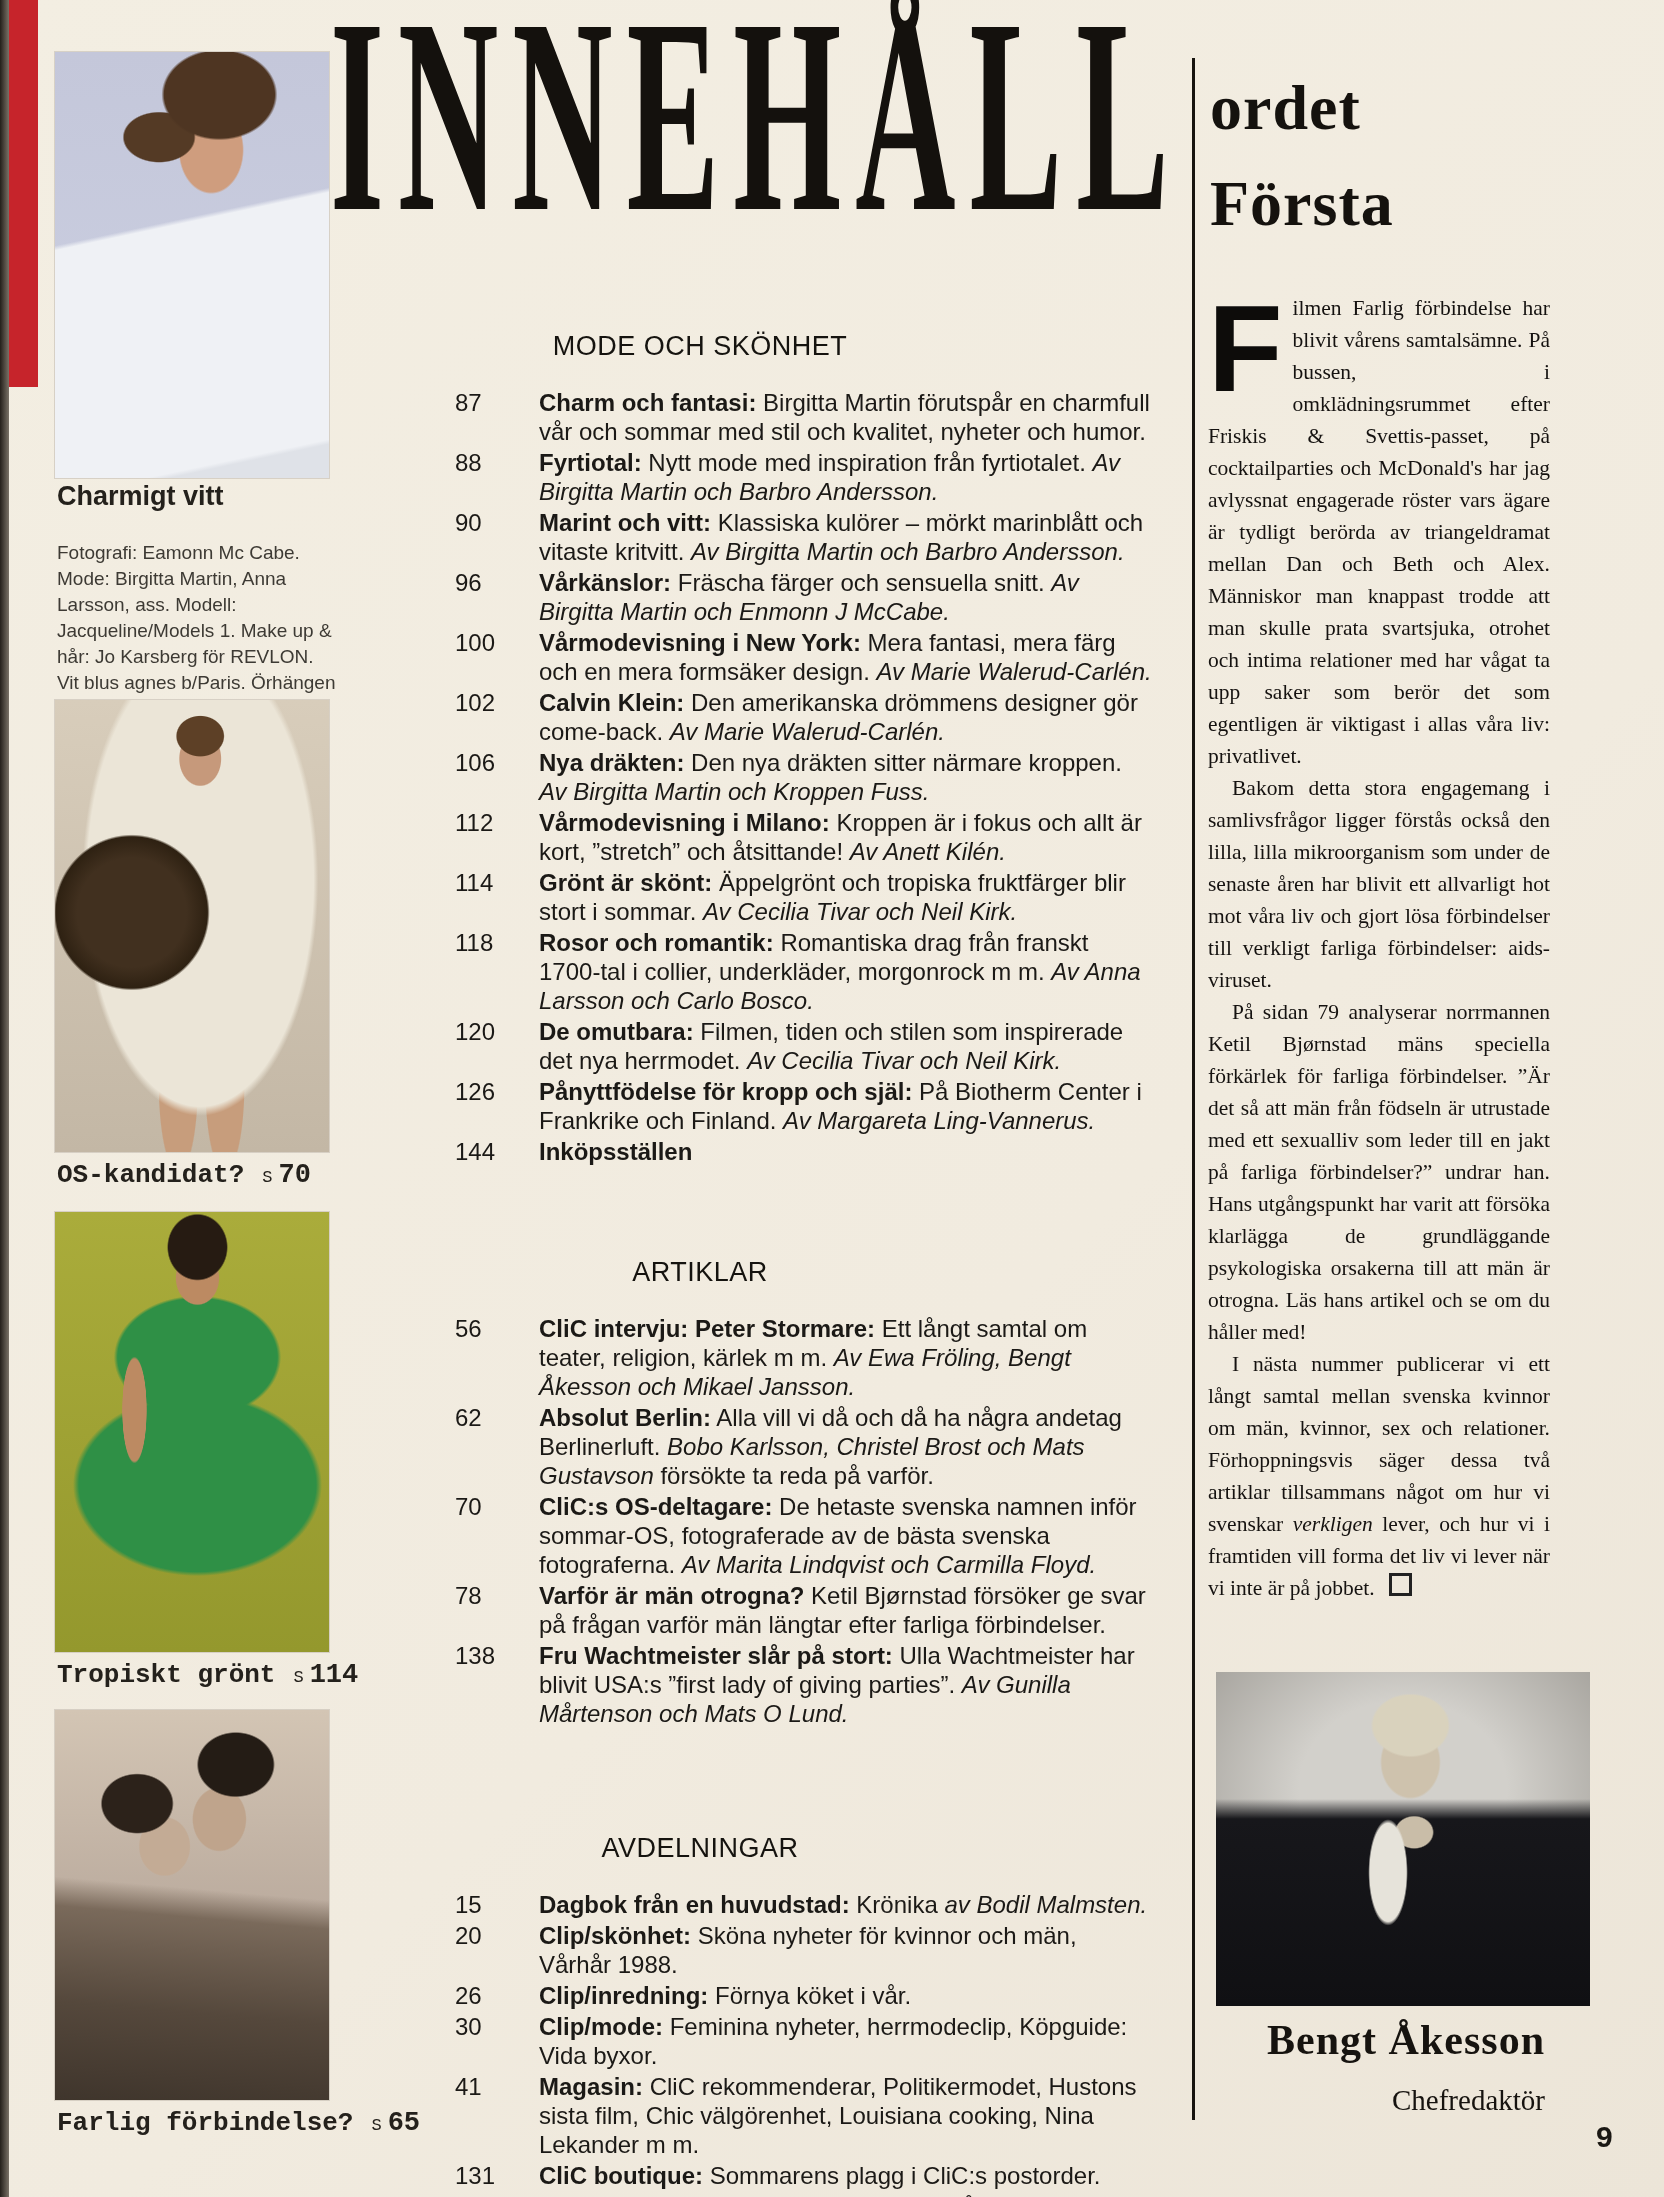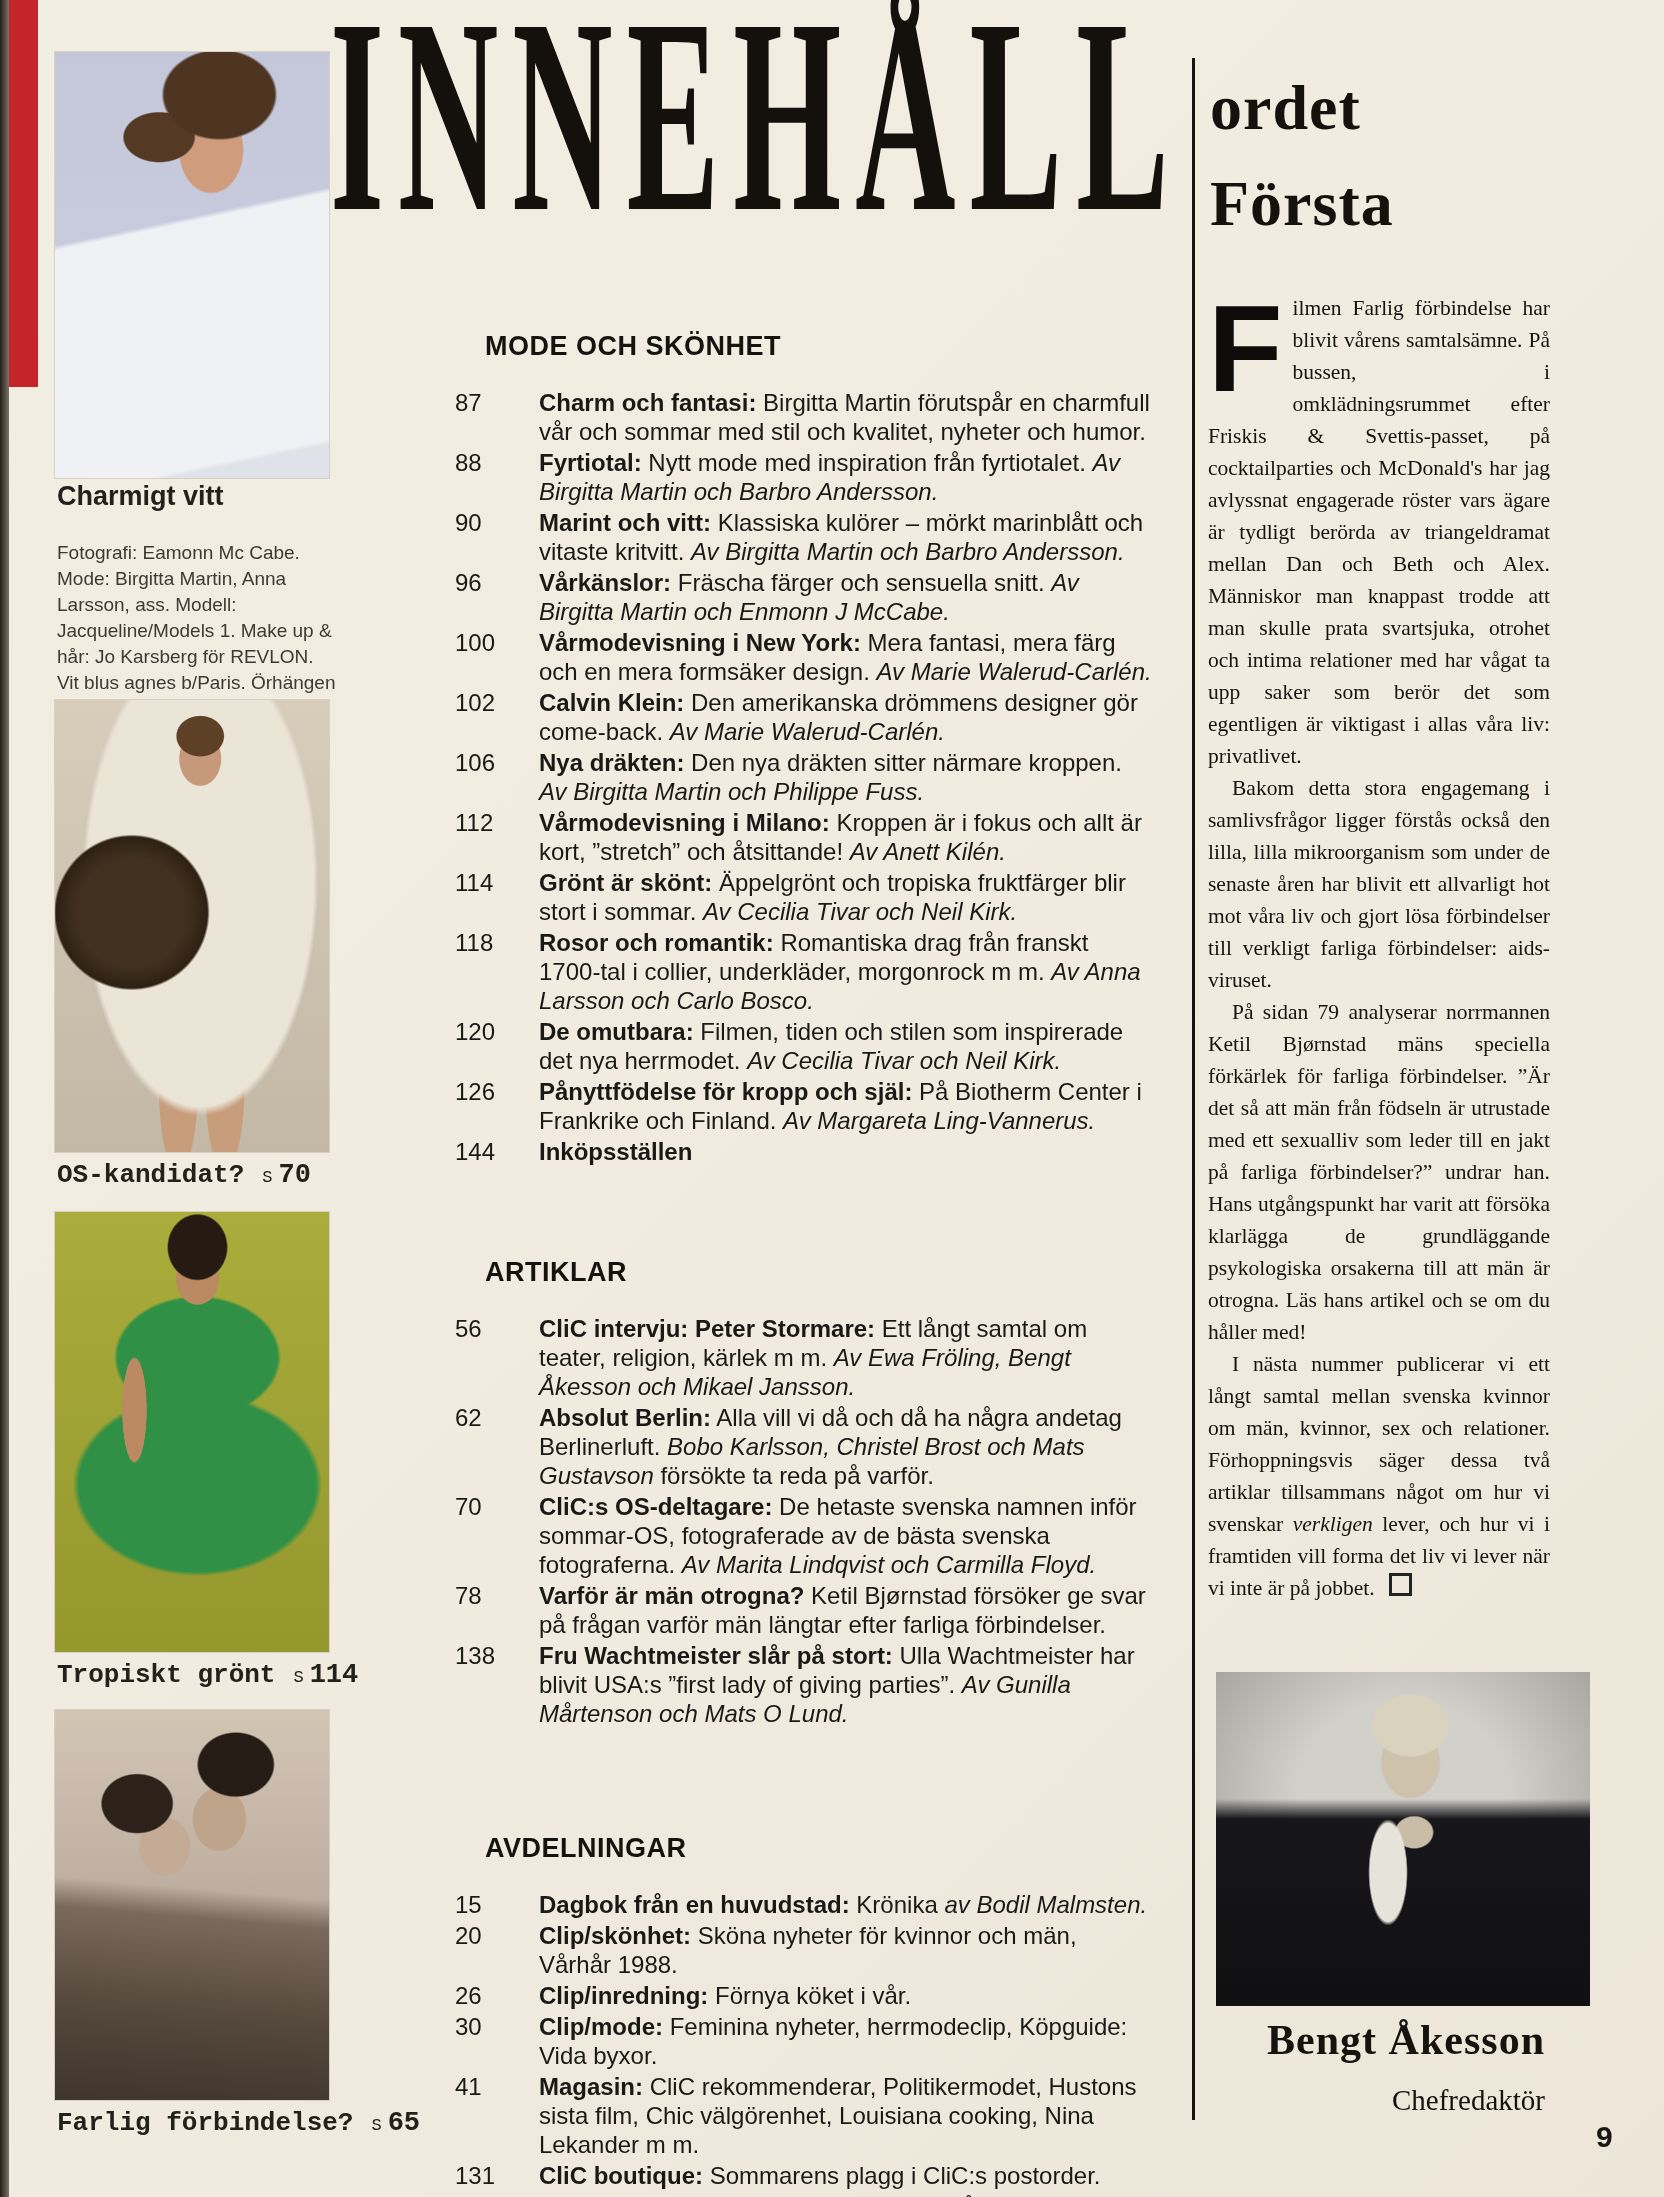--- a/index.html
+++ b/index.html
@@ -58,22 +58,22 @@
   .credits{left:57px;top:540px;width:282px;font-size:19px;line-height:26px;color:#3d3a34;}
 
   .pcap{left:57px;font-size:26px;font-weight:700;color:#24211c;white-space:nowrap;font-family:Liberation Mono, monospace;}
   .pcap .s{font-weight:400;font-size:17px;text-transform:uppercase;margin-left:18px;}
   .pcap .pnum{font-weight:700;font-size:27px;margin-left:6px;}
   .cap1{top:1160px;} .cap2{top:1660px;} .cap3{top:2108px;}
 
   
   .toc-section{left:455px;width:700px;}
   .sec0{top:330px;} .sec1{top:1256px;} .sec2{top:1832px;}
-  .toc-head{font-weight:700;font-size:27px;line-height:32px;letter-spacing:.5px;
-            width:430px;margin:0 0 26px 30px;text-align:left;color:#15130f;}
+  .toc-head{font-weight:400;font-size:27px;line-height:32px;letter-spacing:.5px;
+            width:430px;margin:0 0 26px 30px;text-align:center;color:#15130f;}
   .entry{display:flex;margin-bottom:2px;font-size:24px;line-height:29px;}
   .entry .num{flex:0 0 84px;font-weight:400;}
   .entry .body{flex:1;}
   .entry .t{font-weight:700;}
   .entry .a{font-style:italic;}
 
   
   .rule{left:1192px;top:58px;width:3px;height:2062px;background:#17140f;}
   .ed-head{left:1210px;top:60px;font-family:"Liberation Serif",serif;font-weight:700;
            font-size:64px;line-height:96px;letter-spacing:1px;color:#15120e;}
@@ -151,21 +151,21 @@
           <span class="body"><span class="t">Vårmodevisning i New York:</span> <span class="d">Mera fantasi, mera färg och en mera formsäker design.</span> <i class="a">Av Marie Walerud-Carlén.</i> <span class="d"></span></span>
         </div>
 
         <div class="entry">
           <span class="num">102</span>
           <span class="body"><span class="t">Calvin Klein:</span> <span class="d">Den amerikanska drömmens designer gör come-back.</span> <i class="a">Av Marie Walerud-Carlén.</i> <span class="d"></span></span>
         </div>
 
         <div class="entry">
           <span class="num">106</span>
-          <span class="body"><span class="t">Nya dräkten:</span> <span class="d">Den nya dräkten sitter närmare kroppen.</span> <i class="a">Av Birgitta Martin och Philippe Fuss.</i> <span class="d"></span></span>
+          <span class="body"><span class="t">Nya dräkten:</span> <span class="d">Den nya dräkten sitter närmare kroppen.</span> <i class="a">Av Birgitta Martin och Kroppen Fuss.</i> <span class="d"></span></span>
         </div>
 
         <div class="entry">
           <span class="num">112</span>
           <span class="body"><span class="t">Vårmodevisning i Milano:</span> <span class="d">Kroppen är i fokus och allt är kort, ”stretch” och åtsittande!</span> <i class="a">Av Anett Kilén.</i> <span class="d"></span></span>
         </div>
 
         <div class="entry">
           <span class="num">114</span>
           <span class="body"><span class="t">Grönt är skönt:</span> <span class="d">Äppelgrönt och tropiska fruktfärger blir stort i sommar.</span> <i class="a">Av Cecilia Tivar och Neil Kirk.</i> <span class="d"></span></span>

